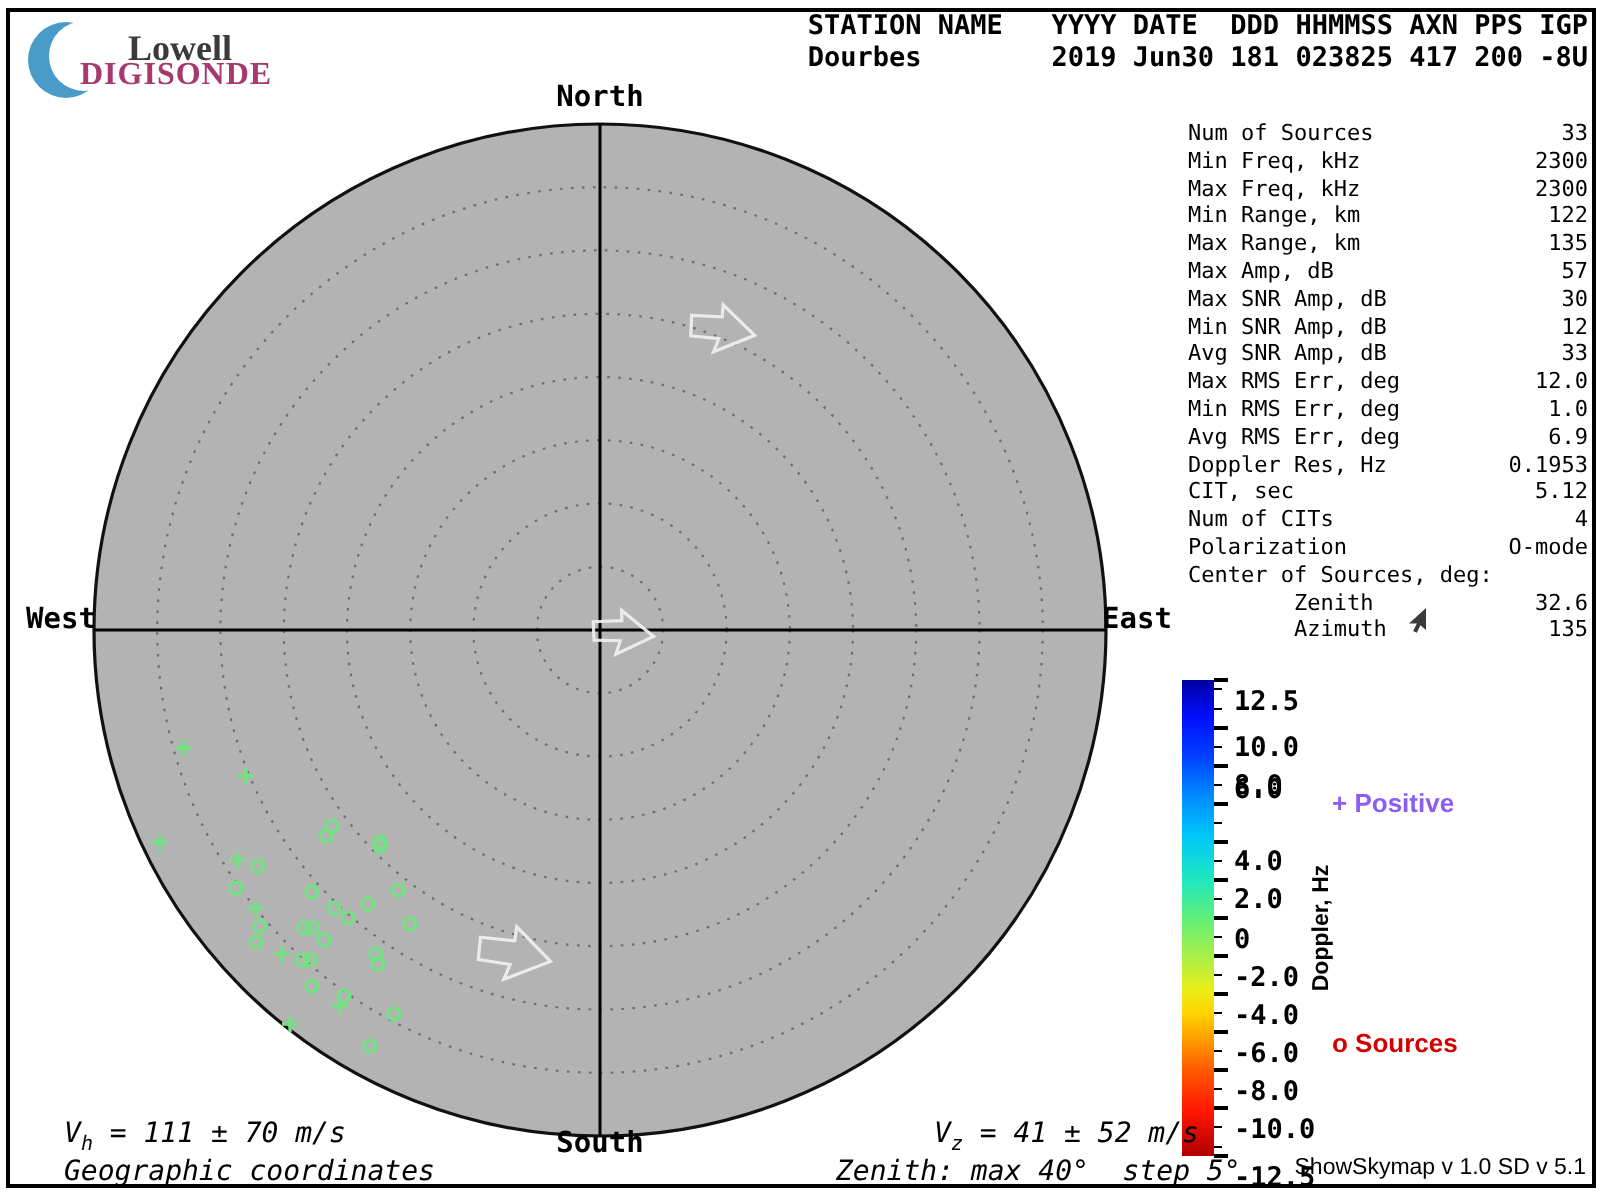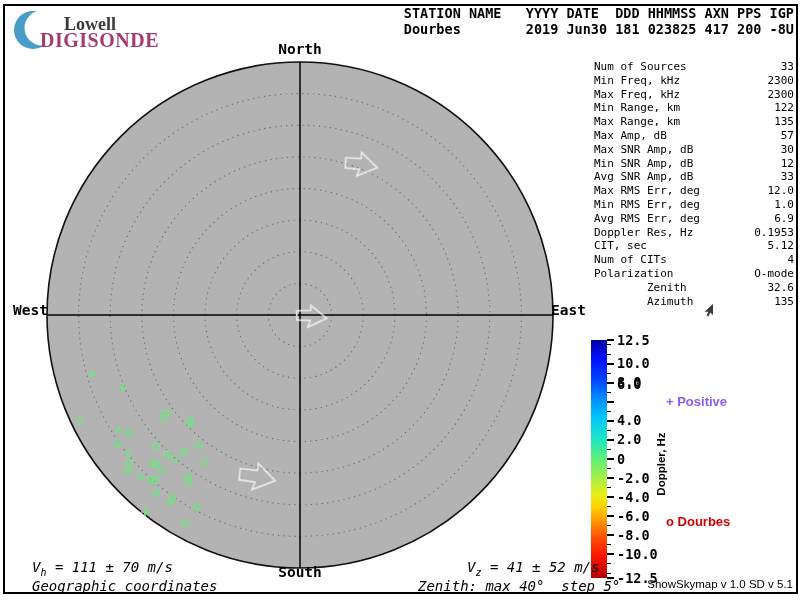--- a/index.html
+++ b/index.html
@@ -7,40 +7,40 @@
        font-family:"DejaVu Sans Mono", monospace;color:#000;}
   .frame{position:absolute;left:3px;top:4px;width:791px;height:586px;border:2px solid #000;}
   .abs{position:absolute;}
   .mono{font-family:"DejaVu Sans Mono", monospace;}
   .sans{font-family:"Liberation Sans", sans-serif;}
   
   .logo{left:12px;top:8px;width:130px;height:44px;}
   .logo-top{position:absolute;left:52px;top:6px;font-family:"Liberation Serif", serif;
             font-size:18px;font-weight:bold;color:#3a3a3a;}
   .logo-bottom{position:absolute;left:28px;top:21px;font-family:"Liberation Serif", serif;
-            font-size:20px;font-weight:bold;color:#a63a6e;letter-spacing:.5px;}
+            font-size:16px;font-weight:bold;color:#a63a6e;letter-spacing:.5px;}
   
   #header-pre{right:6px;top:5px;text-align:center;font-size:13.5px;font-weight:bold;
               line-height:16px;white-space:pre;}
   
   #params{left:594px;top:60px;width:200px;font-size:11px;line-height:13.8px;}
   .prow{display:flex;justify-content:space-between;white-space:pre;}
   .plabel{white-space:pre;}
   .pvalue{white-space:pre;}
   
   .compass{font-size:14.5px;font-weight:bold;}
   
   #cbar{left:591px;top:340px;width:16px;height:238px;
     background:linear-gradient(to bottom,
       #0000a0 0%, #0010ff 8%, #0040ff 16%, #0090ff 25%, #00c8f8 33%,
       #20e8c0 42%, #60ee78 50%, #a8f048 58%, #e8ee18 65%, #ffd400 70%,
       #ff9800 76%, #ff5000 83%, #ff1400 91%, #ae0000 100%);}
   .tickM{position:absolute;left:607px;width:7px;height:0;border-top:2px solid #000;}
   .tickm{position:absolute;left:607px;width:4px;height:0;border-top:1.5px solid #000;}
-  .ticklab{position:absolute;left:617px;font-size:13.5px;font-weight:bold;line-height:13px;}
+  .ticklab{position:absolute;left:617px;font-size:13.5px;font-weight:bold;line-height:13px;margin-top:11px;}
   #cbar-title{left:661px;top:464px;transform:translate(-50%,-50%) rotate(-90deg);
       font-weight:bold;font-size:11.5px;white-space:nowrap;}
   .legend{font-family:"Liberation Sans", sans-serif;font-weight:bold;font-size:13px;}
   
   .foot-ital{font-style:italic;font-size:14px;white-space:pre;}
   #version{right:7px;top:578px;font-family:"Liberation Sans", sans-serif;font-size:11.5px;}
   sub{font-size:10px;}
 </style>
 </head>
 <body>
@@ -128,20 +128,21 @@
     <div class="prow"><span class="plabel">Max SNR Amp, dB</span><span class="pvalue">30</span></div>
     <div class="prow"><span class="plabel">Min SNR Amp, dB</span><span class="pvalue">12</span></div>
     <div class="prow"><span class="plabel">Avg SNR Amp, dB</span><span class="pvalue">33</span></div>
     <div class="prow"><span class="plabel">Max RMS Err, deg</span><span class="pvalue">12.0</span></div>
     <div class="prow"><span class="plabel">Min RMS Err, deg</span><span class="pvalue">1.0</span></div>
     <div class="prow"><span class="plabel">Avg RMS Err, deg</span><span class="pvalue">6.9</span></div>
     <div class="prow"><span class="plabel">Doppler Res, Hz</span><span class="pvalue">0.1953</span></div>
     <div class="prow"><span class="plabel">CIT, sec</span><span class="pvalue">5.12</span></div>
     <div class="prow"><span class="plabel">Num of CITs</span><span class="pvalue">4</span></div>
     <div class="prow"><span class="plabel">Polarization</span><span class="pvalue">O-mode</span></div>
+    <div class="prow"><span class="plabel">Center of Sources, deg:</span><span class="pvalue"></span></div>
     <div class="prow"><span class="plabel">        Zenith</span><span class="pvalue">32.6</span></div>
     <div class="prow"><span class="plabel">        Azimuth</span><span class="pvalue">135</span></div>
   </div>
 
 <svg class="abs" style="left:704px;top:304px" width="10" height="13" viewBox="0 0 10 13">
   <polygon points="9,0 9,11 6.2,8.6 4.4,12.4 2.6,11.5 4.4,7.8 0.5,7.8" fill="#3a3a3a"></polygon>
 </svg>
 
 <div id="cbar" class="abs"></div>
 <div id="cbar-ticks">
@@ -181,19 +182,19 @@
     <div class="tickm" style="top: 468.02px;"></div>
     <div class="tickm" style="top: 487.06px;"></div>
     <div class="tickm" style="top: 506.1px;"></div>
     <div class="tickm" style="top: 525.14px;"></div>
     <div class="tickm" style="top: 544.18px;"></div>
     <div class="tickm" style="top: 563.22px;"></div>
     <div class="tickm" style="top: 572.74px;"></div>
   </div>
 <div id="cbar-title" class="abs sans">Doppler, Hz</div>
 <div class="abs legend" style="left: 666px; top: 394px; color: #8b5cf6;" id="legend-pos">+ Positive</div>
-<div class="abs legend" style="left: 666px; top: 514px; color: rgb(212, 0, 0);" id="legend-neg">o Dourbes</div>
+<div class="abs legend" style="left: 666px; top: 514px; color: rgb(212, 0, 0);" id="legend-neg">o Sources</div>
 
 <div class="abs foot-ital" style="left:32px;top:559px"><span>V</span><sub>h</sub><span> = 111 ± 70 m/s</span></div>
 <div class="abs foot-ital" style="left:32px;top:578px">Geographic coordinates</div>
 <div class="abs foot-ital" style="left:467px;top:559px"><span>V</span><sub>z</sub><span> = 41 ± 52 m/s</span></div>
 <div class="abs foot-ital" style="left:418px;top:578px">Zenith: max 40°  step 5°</div>
 <div id="version" class="abs">ShowSkymap v 1.0   SD v 5.1</div>
 
 </body></html>

